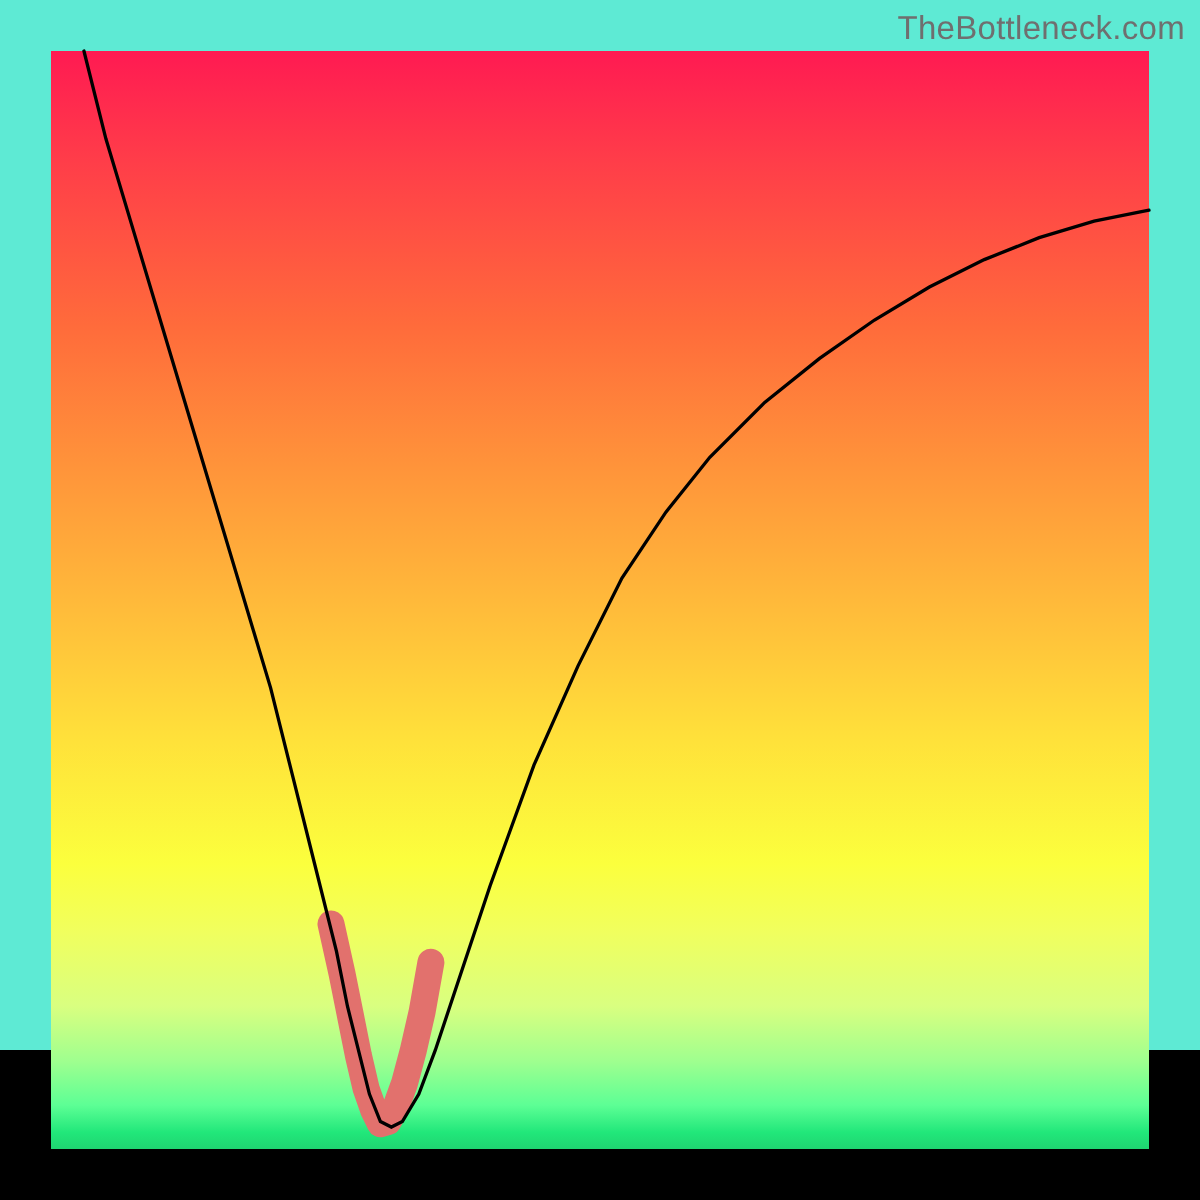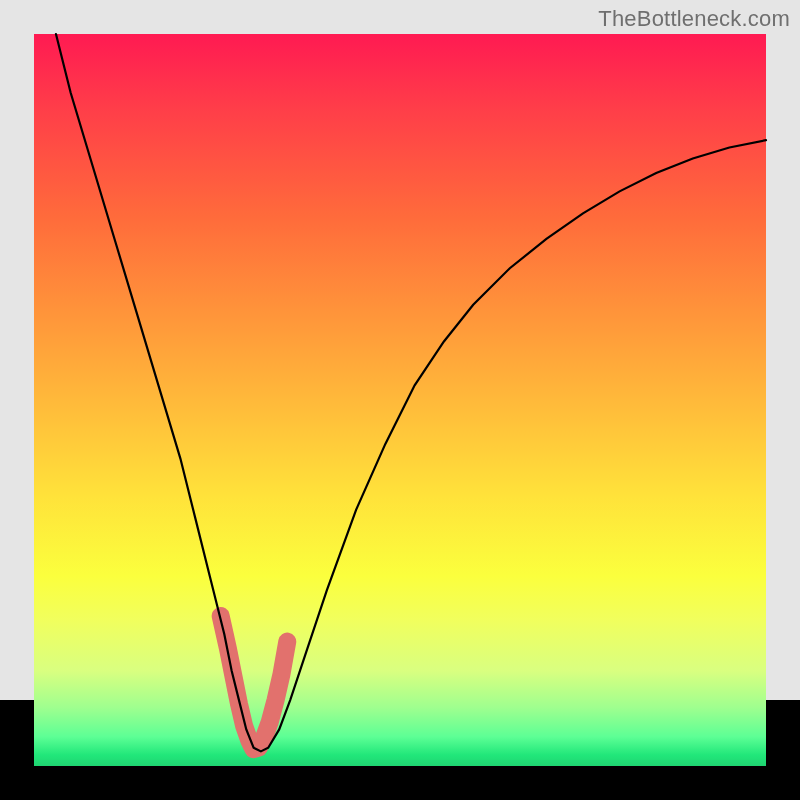--- a/index.html
+++ b/index.html
@@ -10,21 +10,21 @@
     background: #000;
     overflow: hidden;
     font-family: Arial, Helvetica, sans-serif;
   }
   .frame {
     position: absolute;
     top: 0;
     left: 0;
     width: 800px;
     height: 700px;
-    background: #e5e5e5;
+    background: #5eead4;
   }
   .plot {
     position: absolute;
     top: 34px;
     left: 34px;
     width: 732px;
     height: 732px;
     background: linear-gradient(to bottom,
       #ff1a52 0%,
       #ff3d49 10%,

